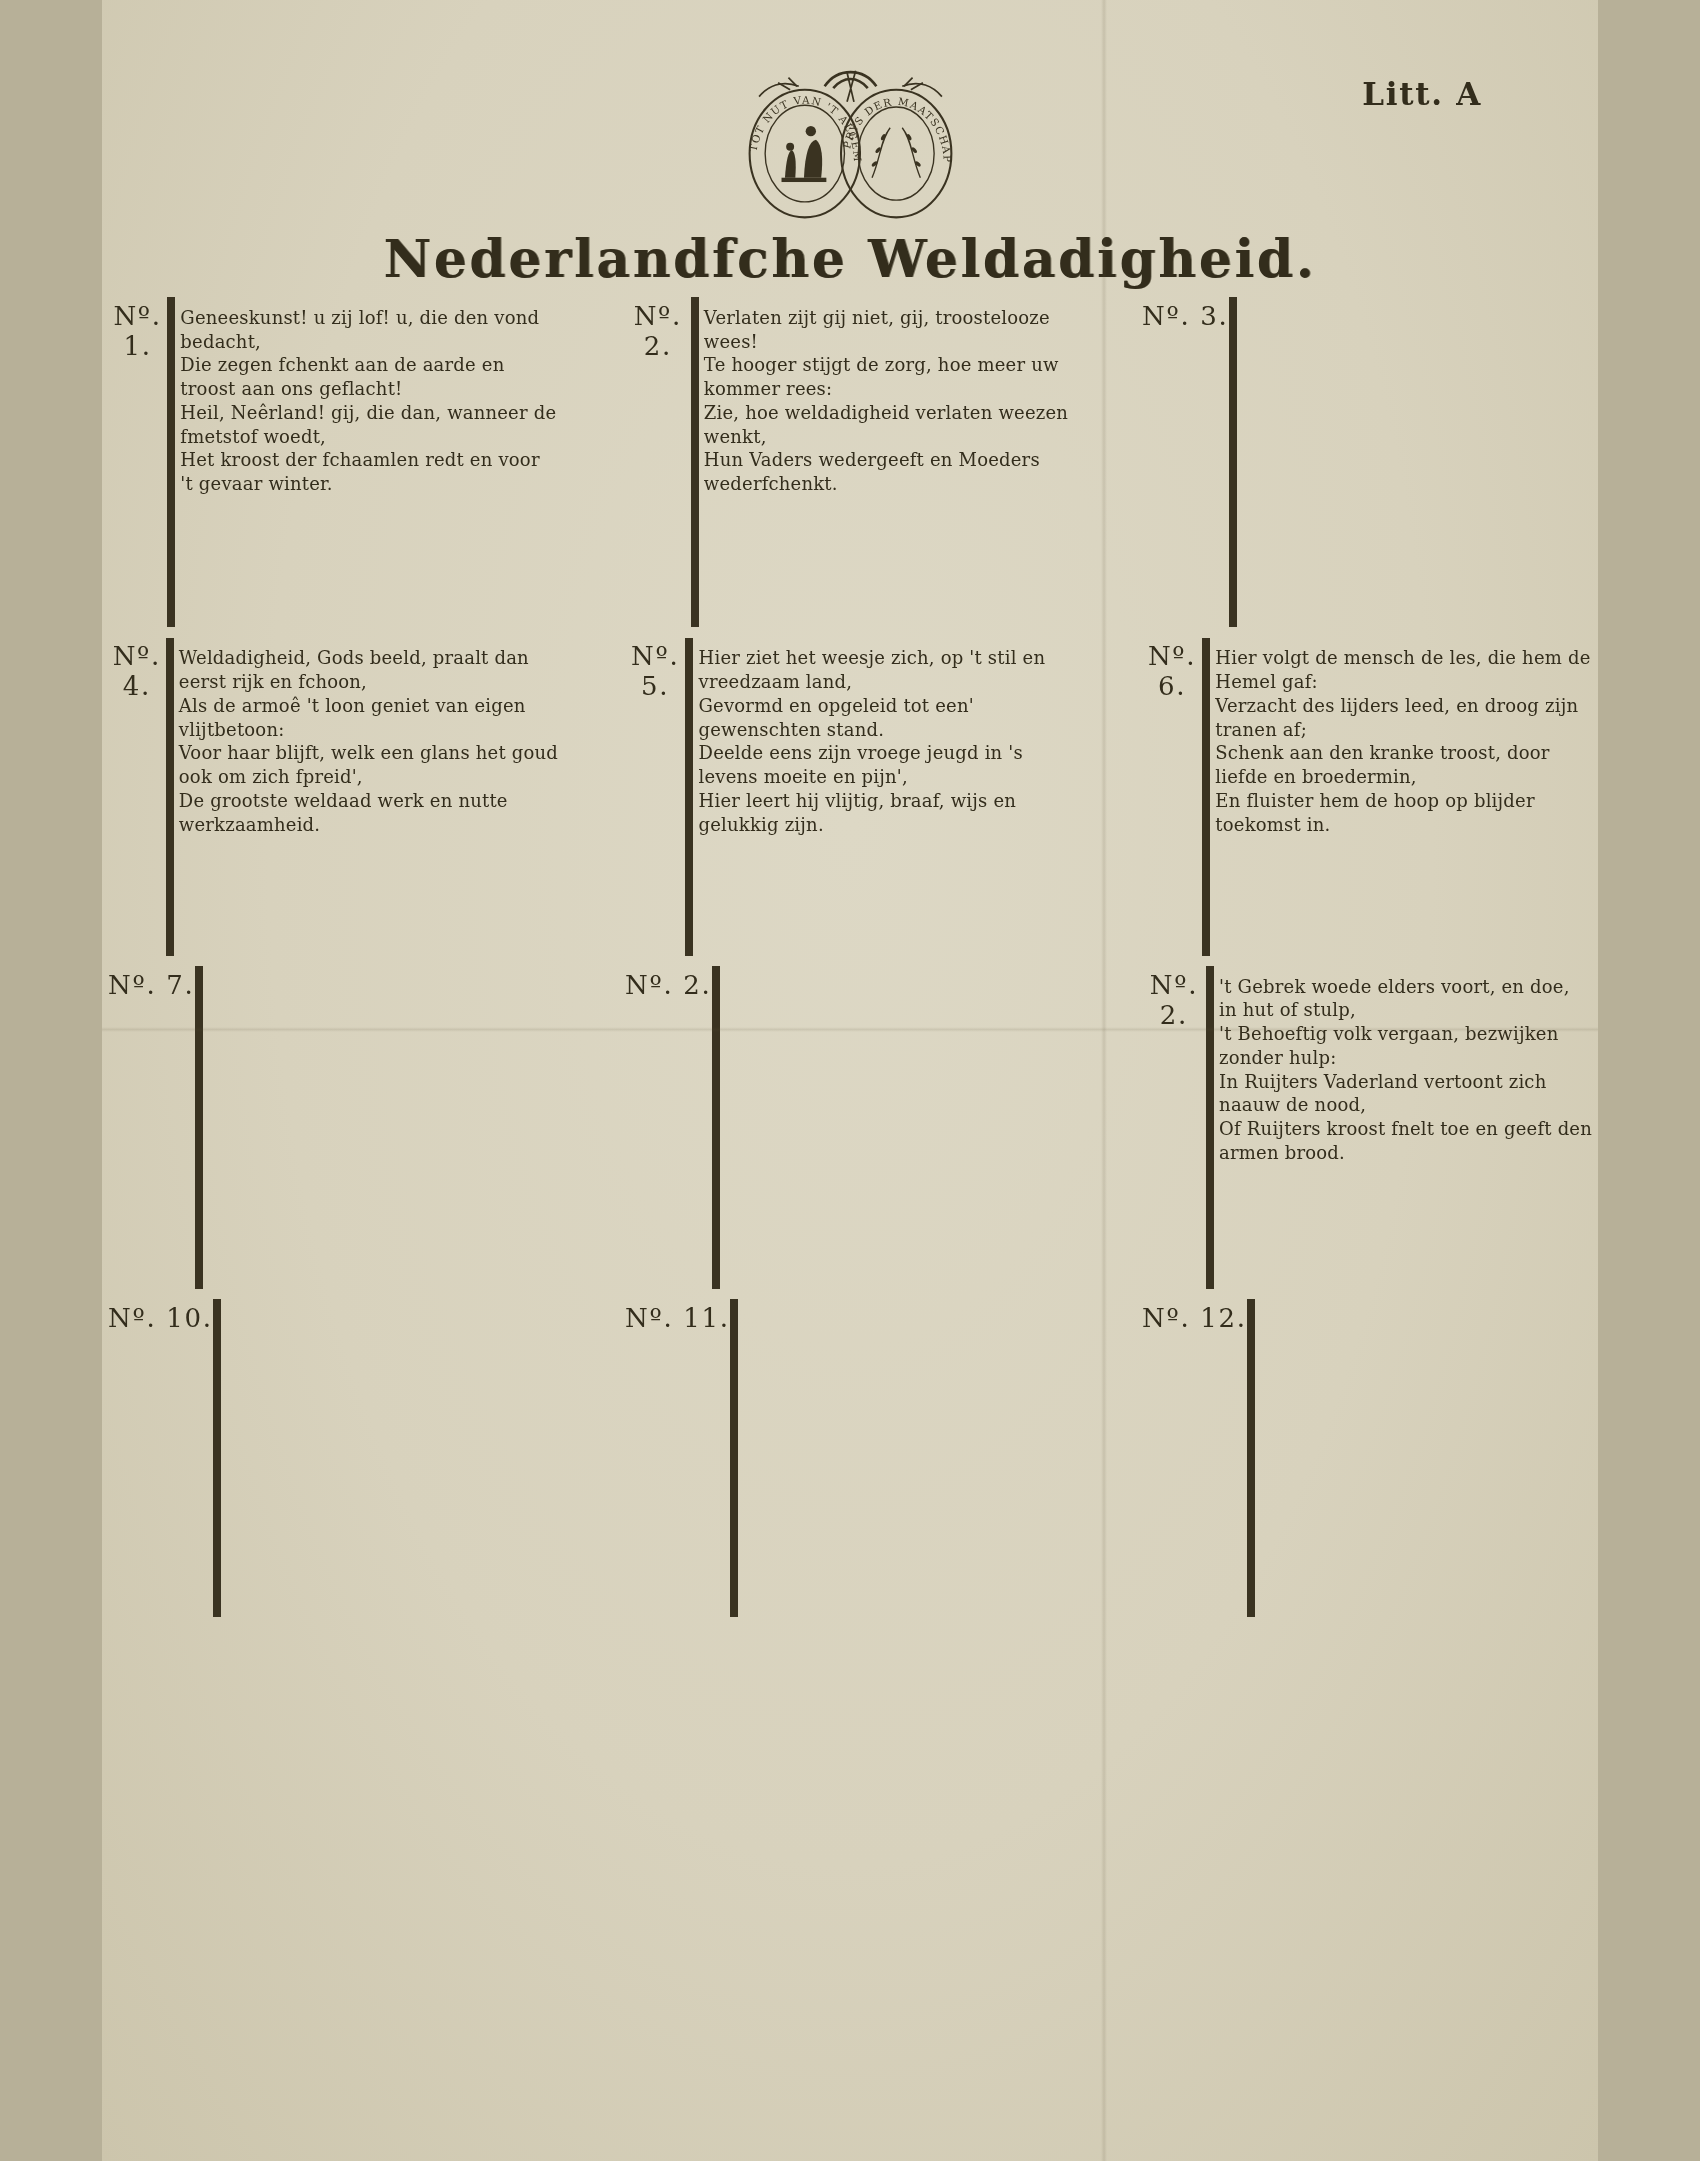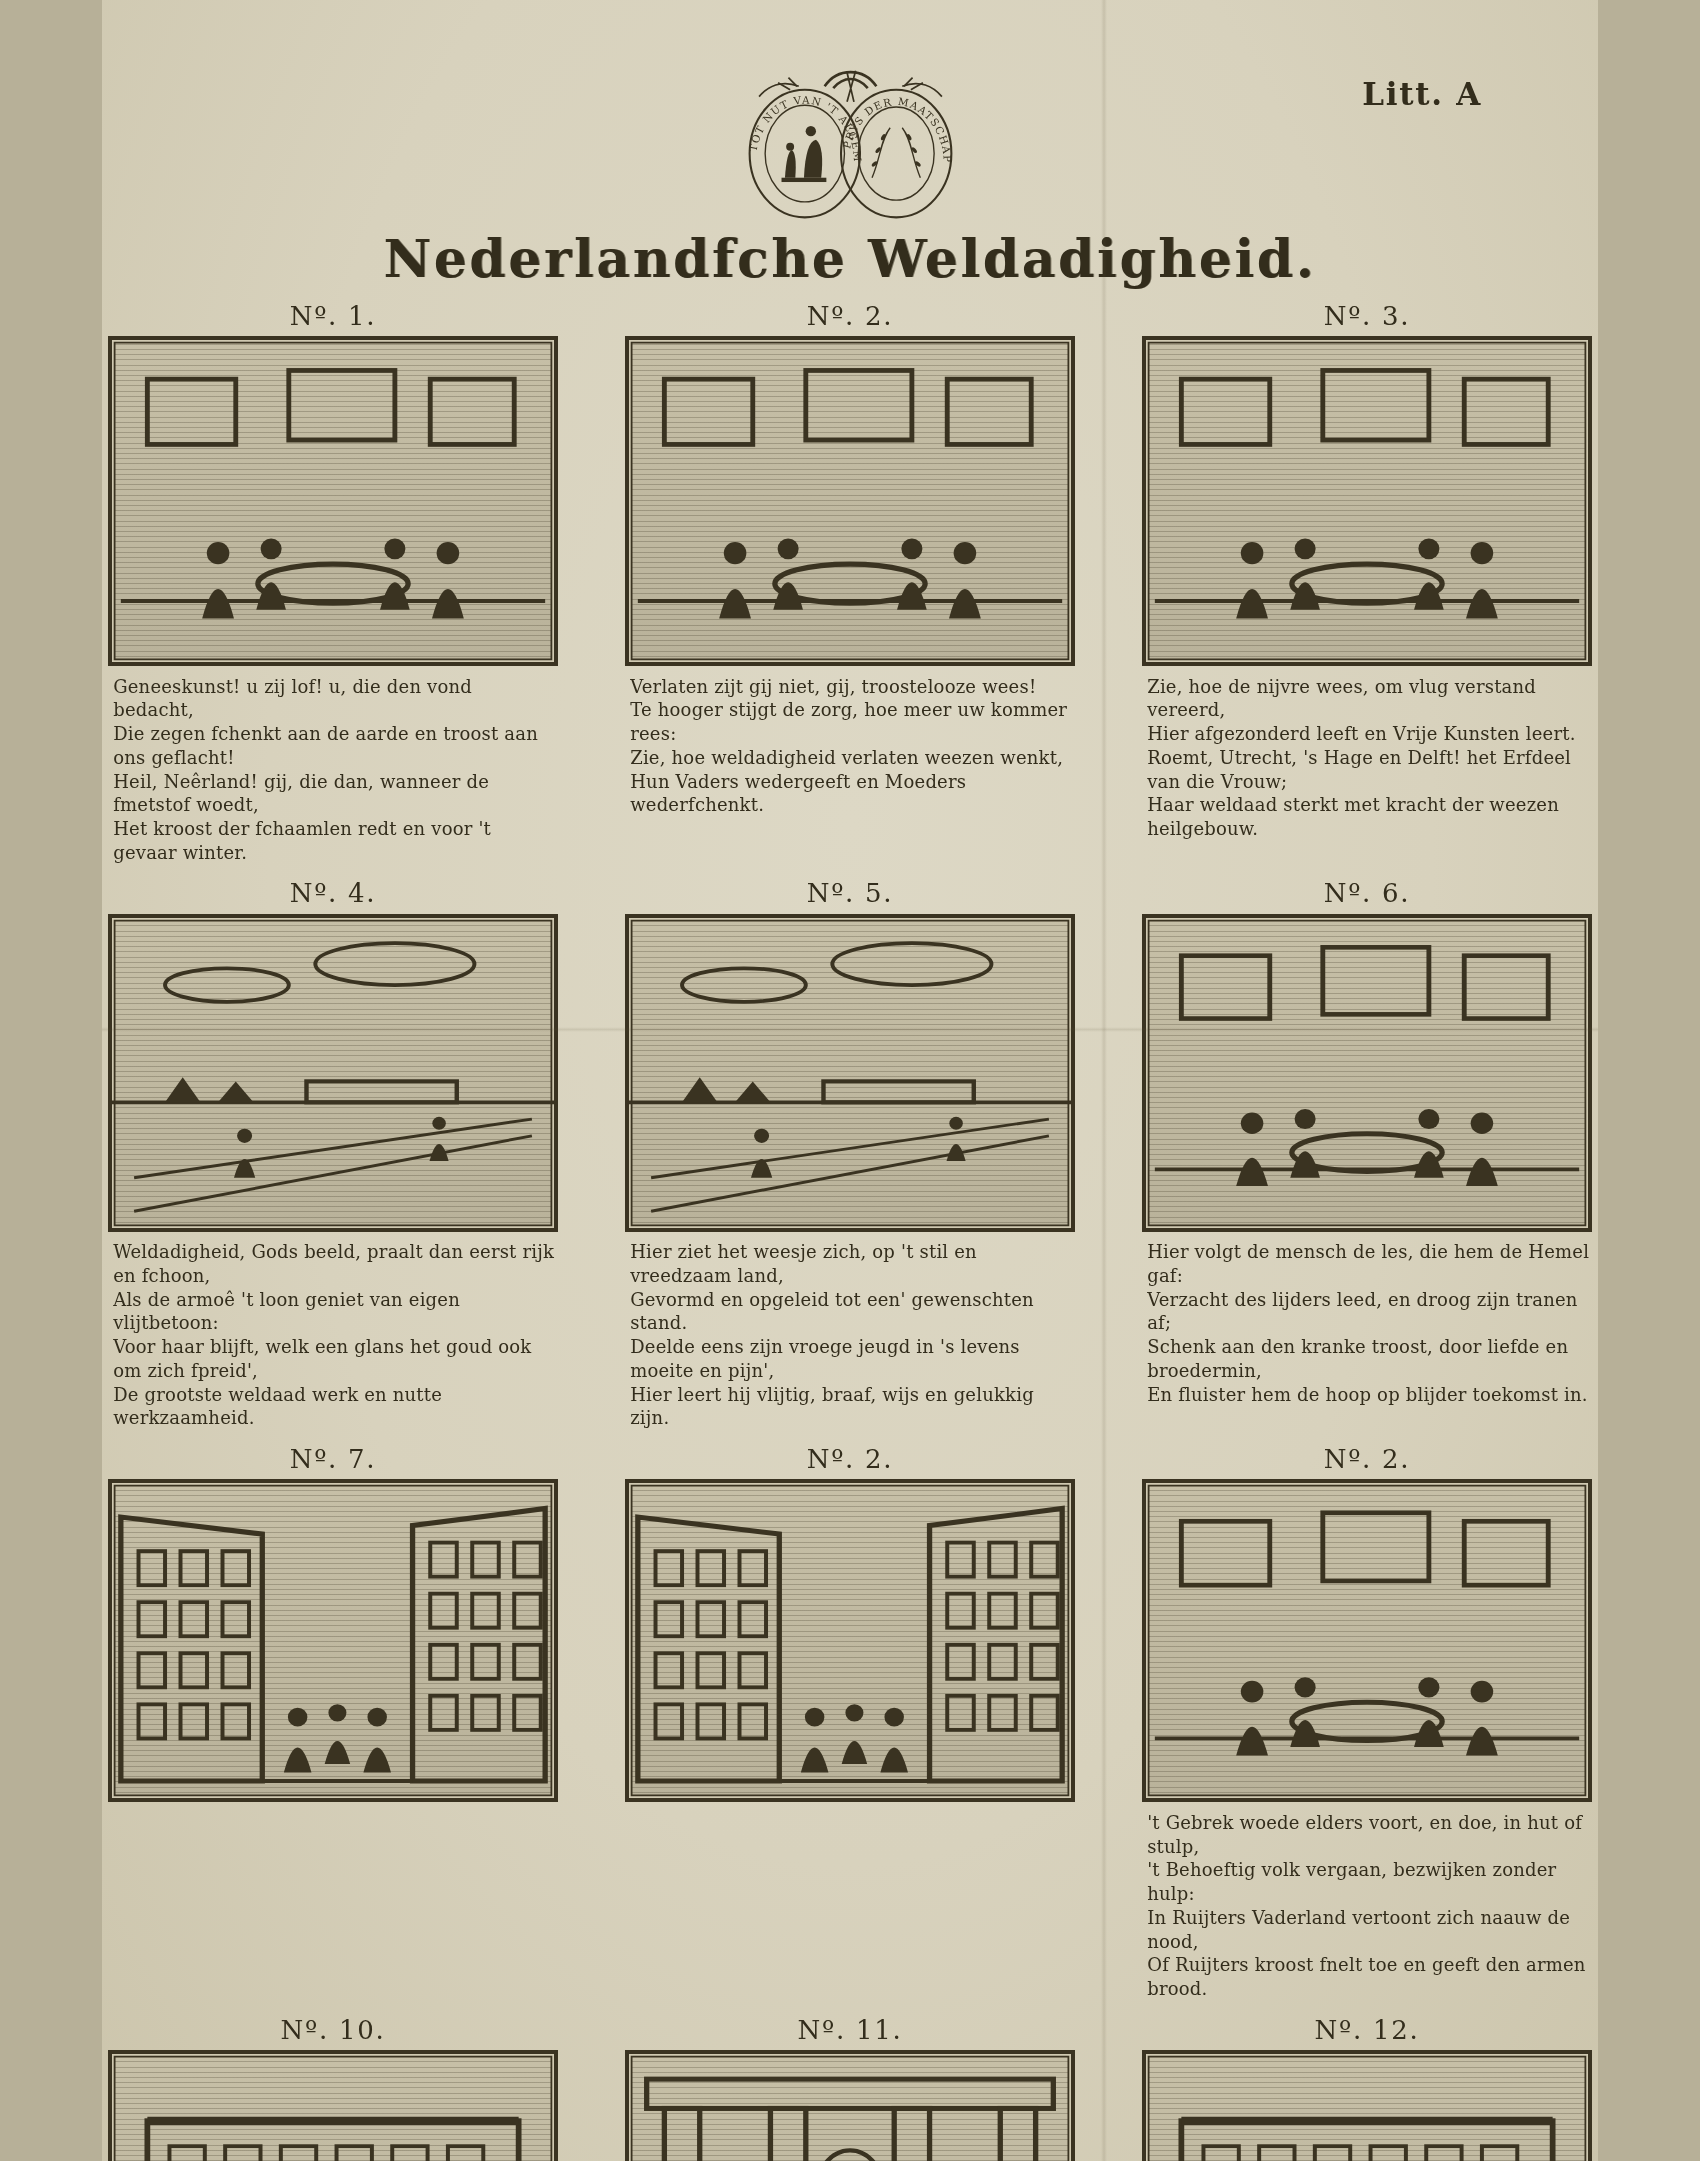--- a/index.html
+++ b/index.html
@@ -38,21 +38,21 @@
     margin-top:1.7px;
     font-family:"DejaVu Serif","Liberation Serif",serif;
     text-shadow:0.9px 0 0 rgba(51,45,28,.55);
   }
   .grid{
     width:1484px;margin:8.6px auto 0 auto;
     display:grid;
     grid-template-columns:repeat(3,1fr);
     column-gap:67px;row-gap:10.4px;
   }
-  .cell{display:flex;flex-direction:column;}
+  .cell{display:flex;flex-direction:row;}
   .plate-no{
     text-align:center;font-size:26px;letter-spacing:1.7px;
     margin:3.5px 0 5.2px 0;
   }
   .woodcut{
     position:relative;
     border:4.3px solid #3a3321;
     box-shadow:inset 0 0 0 1.7px #d0c9b1, inset 0 0 0 3.5px #3a3321;
     background-color:#cec7ae;
     background-image:
@@ -188,24 +188,20 @@
       <circle cx="24" cy="49" r="2.5500000000000003" fill="#3a3321"></circle>
             <path d="M 20.4 64 Q 24 50.5 27.6 64 Z" fill="#3a3321"></path>
             <circle cx="36" cy="48" r="2.3800000000000003" fill="#3a3321"></circle>
             <path d="M 32.64 62 Q 36 49.4 39.36 62 Z" fill="#3a3321"></path>
             <circle cx="64" cy="48" r="2.3800000000000003" fill="#3a3321"></circle>
             <path d="M 60.64 62 Q 64 49.4 67.36 62 Z" fill="#3a3321"></path>
             <circle cx="76" cy="49" r="2.5500000000000003" fill="#3a3321"></circle>
             <path d="M 72.4 64 Q 76 50.5 79.6 64 Z" fill="#3a3321"></path>
           </svg>
         </div>
-      <div class="caption">Zie, hoe de nijvre wees, om vlug verstand vereerd,
-Hier afgezonderd leeft en Vrije Kunsten leert.
-Roemt, Utrecht, 's Hage en Delft! het Erfdeel van die Vrouw;
-Haar weldaad sterkt met kracht der weezen heilgebouw.</div>
     </div>
 
     <div class="cell r2">
       <div class="plate-no">Nº. 4.</div>
       <div class="woodcut" title="Open farmland with labourers working the soil near a village">
           <svg viewBox="0 0 100 74" preserveAspectRatio="none">
       <line x1="0" y1="44" x2="100" y2="44" stroke="#3a3321" stroke-width="0.9"></line>
       <ellipse cx="26" cy="16" rx="14" ry="4" fill="none" stroke="#3a3321" stroke-width="0.9"></ellipse>
       <ellipse cx="64" cy="11" rx="18" ry="5" fill="none" stroke="#3a3321" stroke-width="0.9"></ellipse>
       <polygon points="12,44 16,38 20,44" fill="#3a3321"></polygon>

